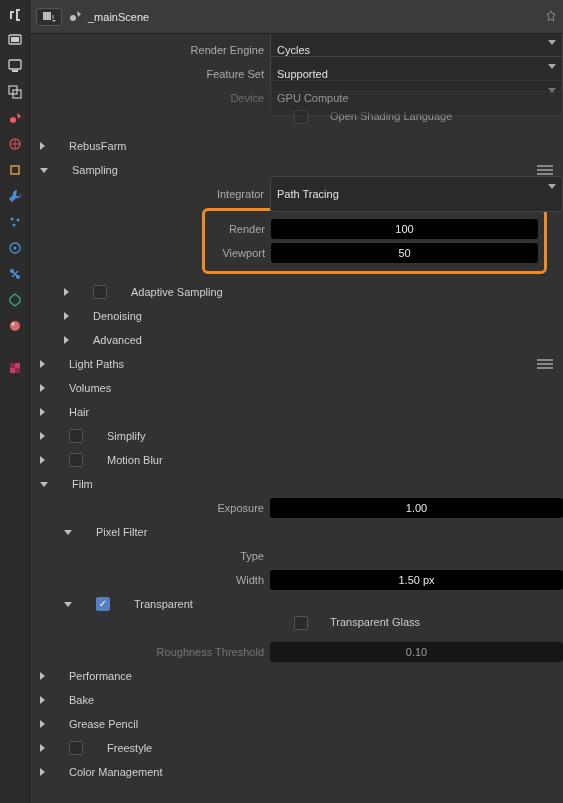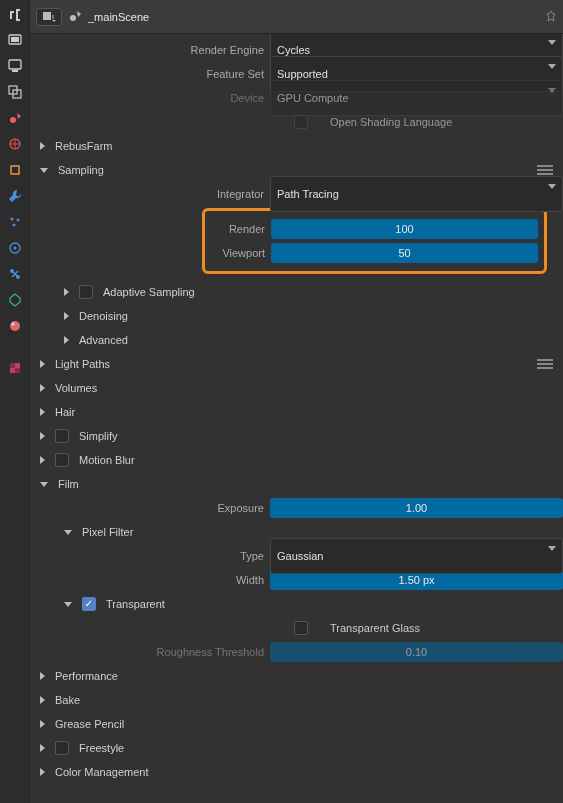--- a/index.html
+++ b/index.html
@@ -12,28 +12,28 @@
 .topbar .disk { width: 26px; height: 18px; background: #2e2e2e; border: 1px solid #555; border-radius: 3px; display: flex; align-items: center; justify-content: center; }
 .topbar .pin { margin-left: auto; }
 .body { flex: 1; overflow-y: auto; padding-top: 4px; }
 .kv { display: flex; align-items: center; height: 24px; padding-right: 0; }
 .kv .label { width: 240px; text-align: right; padding-right: 6px; color: #aaa; }
 .kv .control { flex: 1; }
 .dropdown { height: 36px; background: #2a2a2a; border: 1px solid #444; border-radius: 3px; display: flex; align-items: center; padding: 0 6px; position: relative; cursor: pointer; }
 .dropdown.dis { opacity: .55; cursor: default; }
 .dropdown .dd-text { color: #e2e2e2; }
 .dropdown:after { content: ""; position: absolute; right: 6px; top: 7px; width: 0; height: 0; border-left: 4px solid transparent; border-right: 4px solid transparent; border-top: 5px solid #aaa; }
-.numberfield { height: 20px; background: #0369a1; border-radius: 3px; display: flex; align-items: center; justify-content: center; color: #eaeaea; cursor: ew-resize; }
+.numberfield { height: 20px; background: #000000; border-radius: 3px; display: flex; align-items: center; justify-content: center; color: #eaeaea; cursor: ew-resize; }
 .checkbox { width: 14px; height: 14px; background: #2a2a2a; border: 1px solid #555; border-radius: 2px; display: inline-flex; align-items: center; justify-content: center; cursor: pointer; }
 .checkbox.on { background: #5680c2; border-color: #5680c2; }
 .checkbox.on:after { content: "✓"; color: #fff; font-size: 10px; line-height: 10px; }
-.checkline { display: flex; align-items: center; height: 24px; padding-right: 8px; gap: 16px; }
+.checkline { display: flex; height: 24px; padding-right: 8px; gap: 16px; }
 .checkline .spacer { width: 248px; }
 .checkline .txt { margin-left: 6px; color: #999; }
-.section { display: flex; align-items: center; height: 24px; padding-left: 10px; gap: 10px; cursor: pointer; color: #d0d0d0; }
+.section { display: flex; align-items: center; height: 24px; padding-left: 10px; gap: 24px; cursor: pointer; color: #d0d0d0; }
 .section.sub { padding-left: 34px; }
 .tri { width: 0; height: 0; display: inline-block; }
 .tri.right { border-top: 4px solid transparent; border-bottom: 4px solid transparent; border-left: 5px solid #bbb; }
 .tri.down { border-left: 4px solid transparent; border-right: 4px solid transparent; border-top: 5px solid #bbb; }
 .presets { margin-left: auto; margin-right: 10px; width: 16px; height: 10px; display: flex; flex-direction: column; justify-content: space-between; }
 .presets div { height: 2px; background: #888; }
 .highlight { margin: 2px 16px 6px 172px; border: 3px solid #f08a24; border-radius: 6px; padding: 6px 6px 6px 6px; }
 .highlight .kv .label { width: 60px; }
 .scenetitle { color: #e8e8e8; }
 </style>
@@ -275,25 +275,20 @@
             </div>
           </div>
         </div>
 
       <div class="section sub">
           <span class="tri down"></span>
           <span>Pixel Filter</span>
         </div>
       <div class="kv">
           <div class="label">Type</div>
-          <div class="control">
-            <div class="dropdown">
-              <span class="dd-text">Gaussian</span>
-            </div>
-          </div>
         </div>
       <div class="kv">
           <div class="label">Width</div>
           <div class="control">
             <div class="numberfield">
               <span>1.50 px</span>
             </div>
           </div>
         </div>
 

